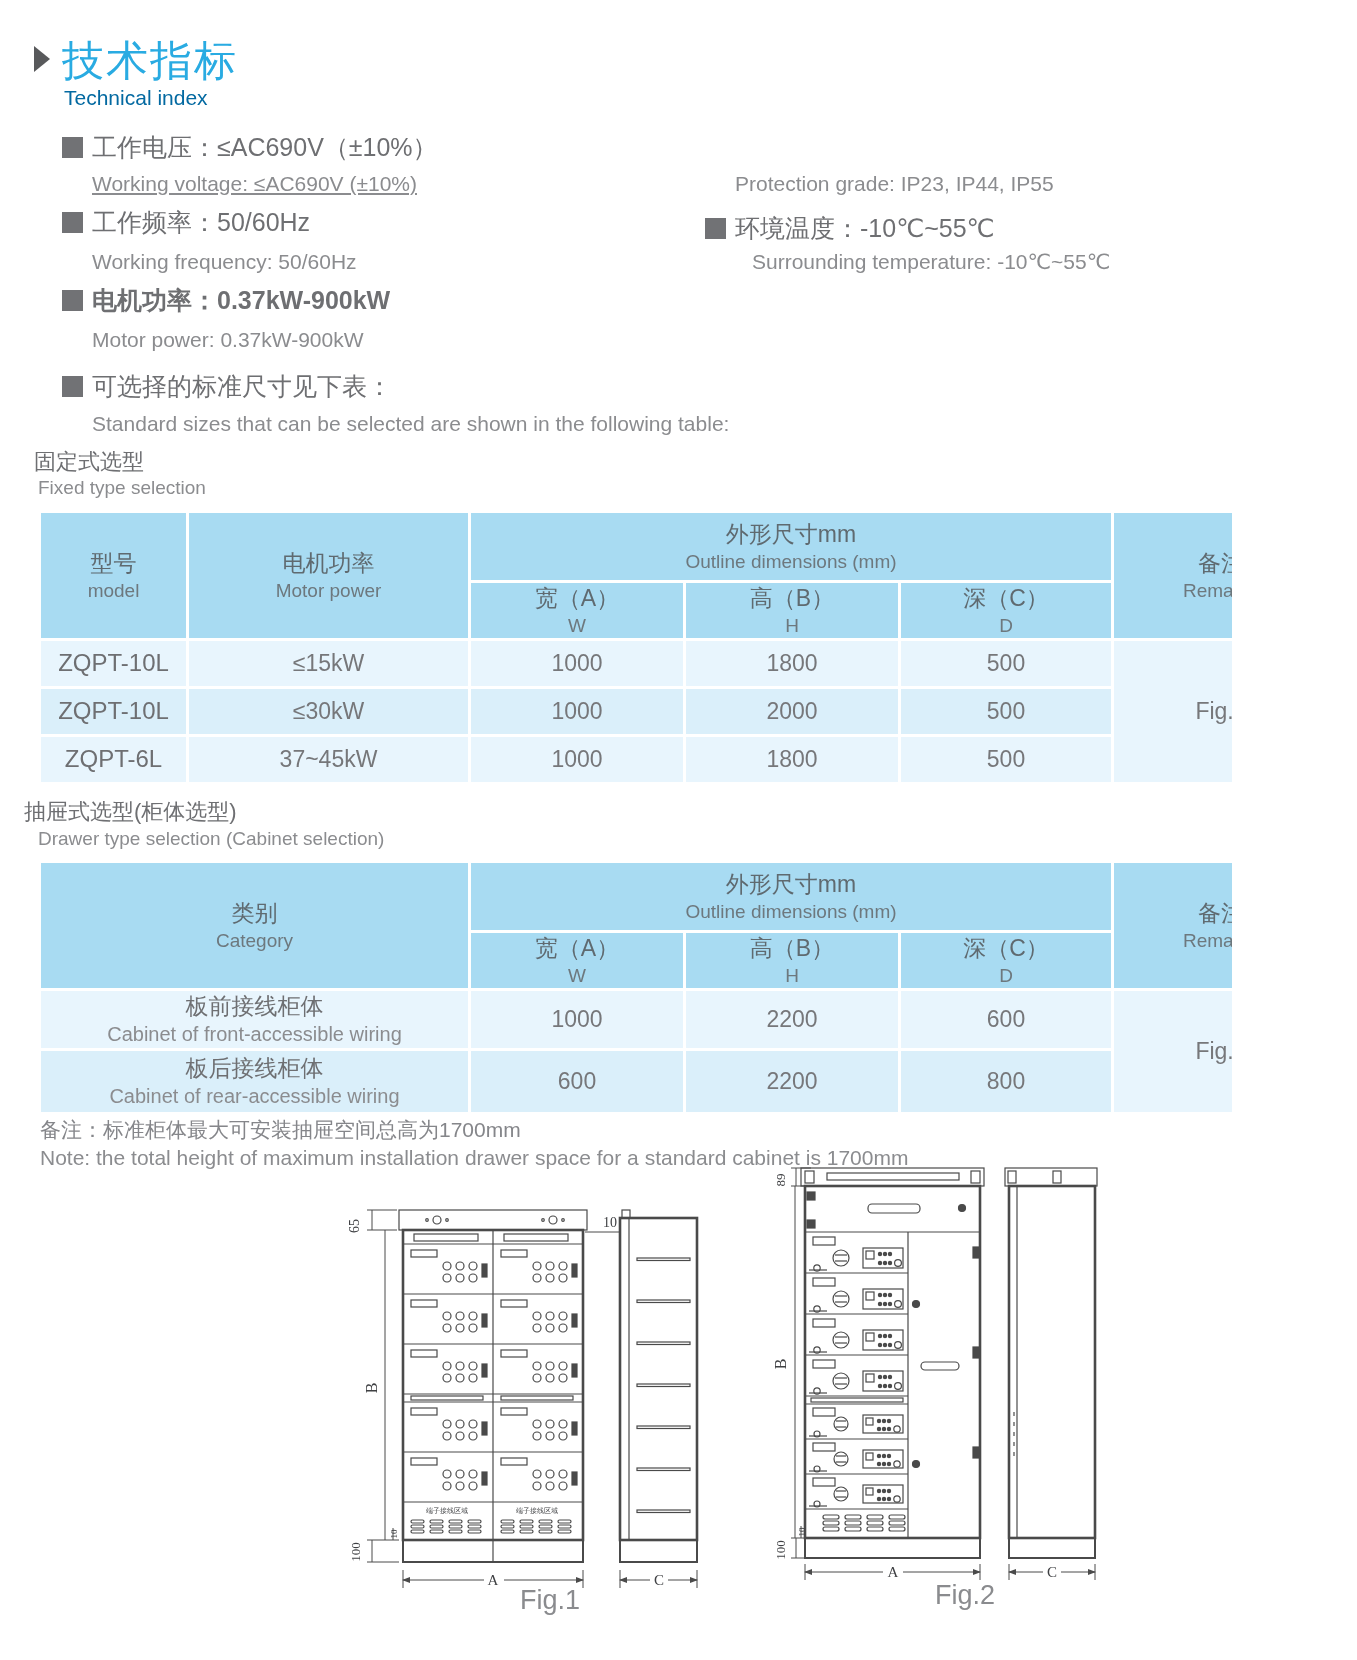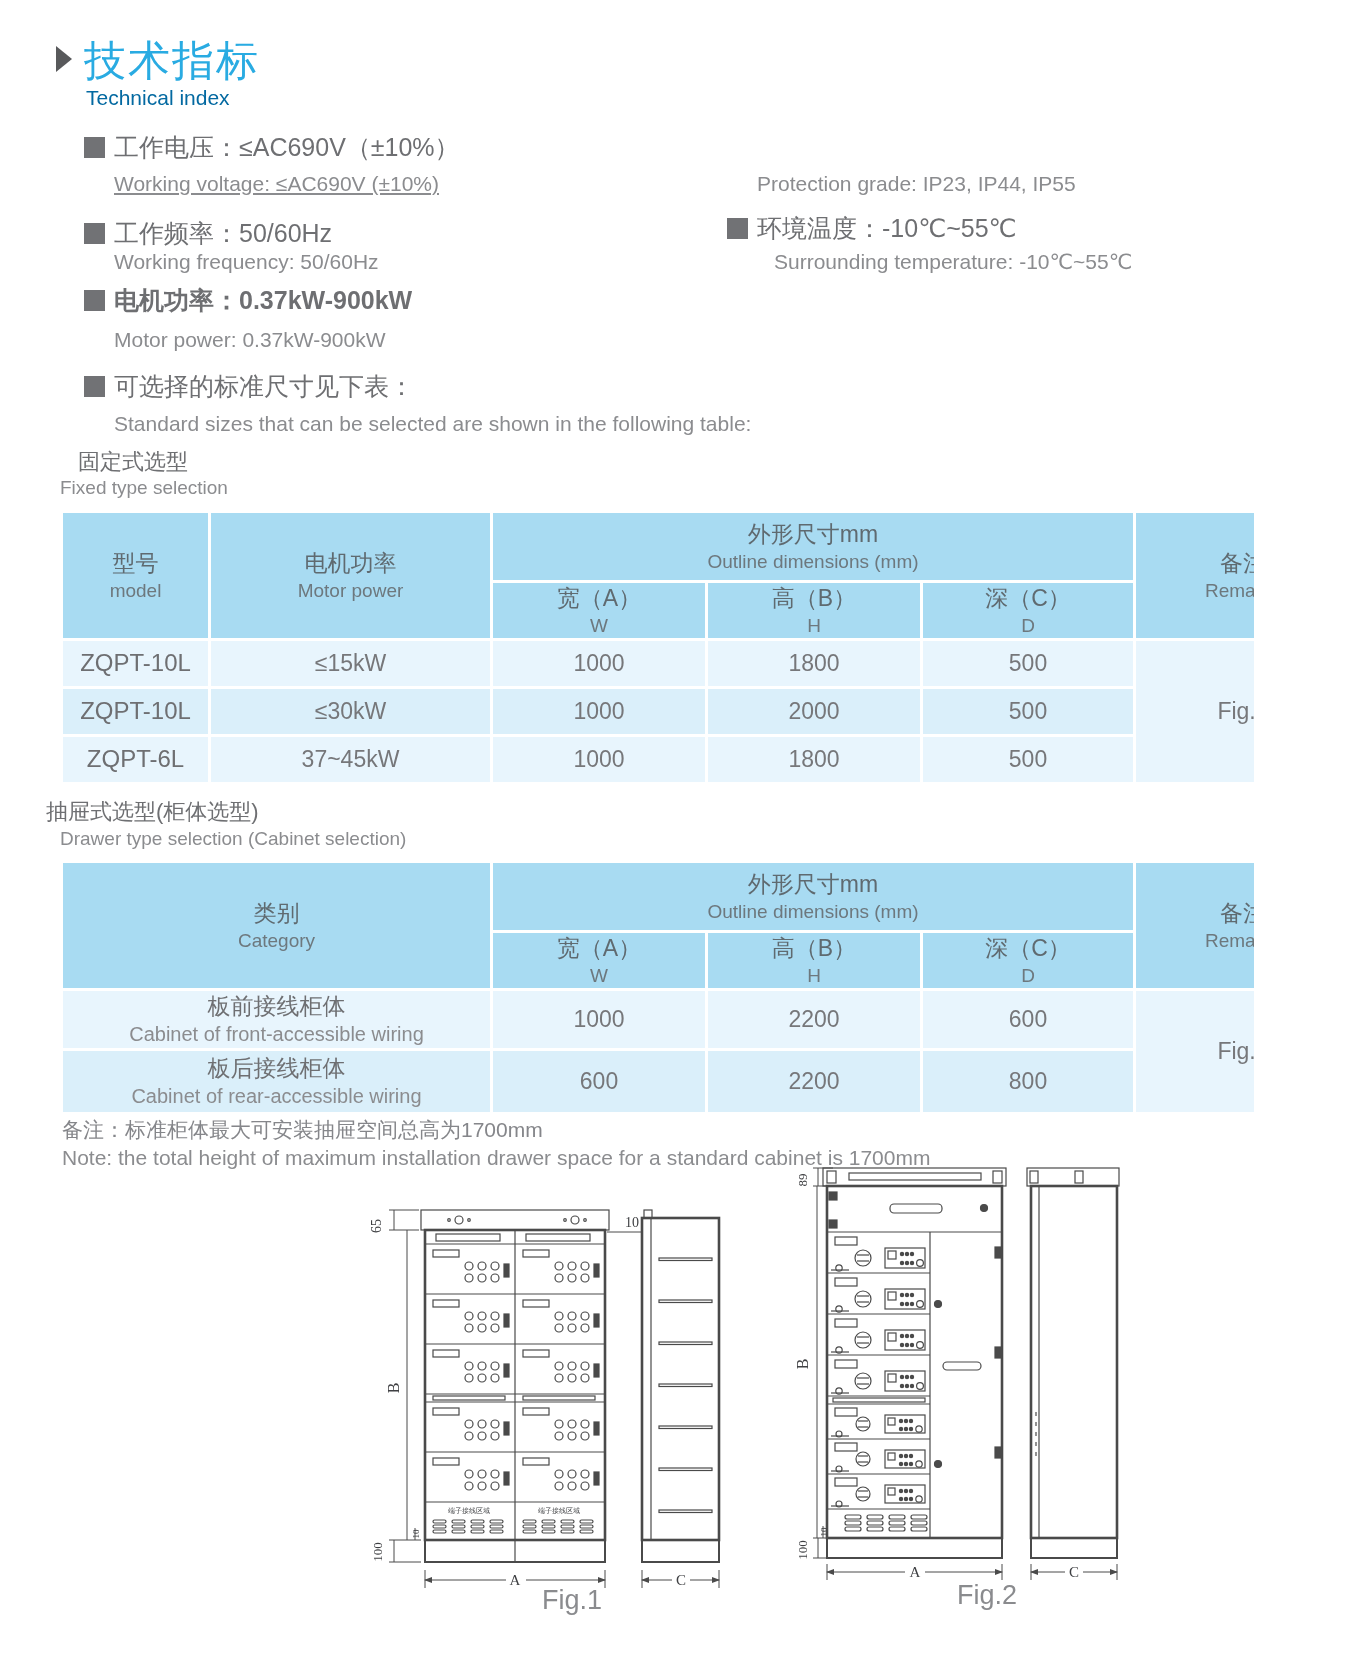--- a/index.html
+++ b/index.html
@@ -1,19 +1,19 @@
 <!DOCTYPE html>
 <html><head>
 <meta charset="utf-8">
 <style>
   * { margin:0; padding:0; box-sizing:border-box; }
   html,body { background:#fff; }
   .page {
     position:relative; width:1232px; height:1660px; background:#fff;
-    font-family:"Liberation Sans","DejaVu Sans",sans-serif; overflow:hidden;margin-left:22px;
+    font-family:"Liberation Sans","DejaVu Sans",sans-serif; overflow:hidden;
   }
   .abs { position:absolute; }
   
   .title-arrow { width:0; height:0; border-left:16px solid #58595b; border-top:13px solid transparent; border-bottom:13px solid transparent; }
   .title-cn { font-size:42px; color:#29abe2; letter-spacing:2px; }
   .title-en { font-size:21px; color:#0369a1; }
   
   .spec { display:flex; align-items:center; }
   .bullet { width:21px; height:21px; background:#717275; margin-right:9px; flex:0 0 auto; }
   .spec-cn { font-size:25px; color:#6e6f72; }
@@ -47,21 +47,21 @@
   <div class="abs title-arrow" style="left:34px;top:46px;"></div>
   <div class="abs title-cn" style="left:62px;top:33px;">技术指标</div>
   <div class="abs title-en" style="left:64px;top:86px;">Technical index</div>
 
   <div class="abs spec" style="left:62px;top:131px;">
     <span class="bullet"></span>
     <span class="spec-cn">工作电压：≤AC690V（±10%）</span>
   </div>
   <div class="abs spec-en" style="left:92px;top:172px;text-decoration:underline;">Working voltage: ≤AC690V (±10%)</div>
 
-  <div class="abs spec" style="left:62px;top:217px;align-items:center;">
+  <div class="abs spec" style="left:62px;top:206px;align-items:center;">
     <span class="bullet"></span>
     <span class="spec-cn">工作频率：50/60Hz</span>
   </div>
   <div class="abs spec-en" style="left:92px;top:250px;">Working frequency: 50/60Hz</div>
 
   <div class="abs spec" style="left:62px;top:284px;font-weight:bold;">
     <span class="bullet"></span>
     <span class="spec-cn">电机功率：0.37kW-900kW</span>
   </div>
   <div class="abs spec-en" style="left:92px;top:328px;">Motor power: 0.37kW-900kW</div>
@@ -73,21 +73,21 @@
     <span class="spec-cn">环境温度：-10℃~55℃</span>
   </div>
   <div class="abs spec-en" style="left:752px;top:250px;">Surrounding temperature: -10℃~55℃</div>
 
   <div class="abs spec" style="left:62px;top:370px;">
     <span class="bullet"></span>
     <span class="spec-cn">可选择的标准尺寸见下表：</span>
   </div>
   <div class="abs spec-en" style="left:92px;top:412px;">Standard sizes that can be selected are shown in the following table:</div>
 
-  <div class="abs sec-cn" style="left:56px;top:447px;">固定式选型</div>
+  <div class="abs sec-cn" style="left:34px;top:447px;">固定式选型</div>
   <div class="abs sec-en" style="left:38px;top:477px;">Fixed type selection</div>
 
   <table class="abs spec-table" style="left:38px;top:510px;width:1290px;">
     <colgroup>
         <col style="width:148px">
         <col style="width:282px">
         <col style="width:215px">
         <col style="width:215px">
         <col style="width:213px">
         <col style="width:217px">

